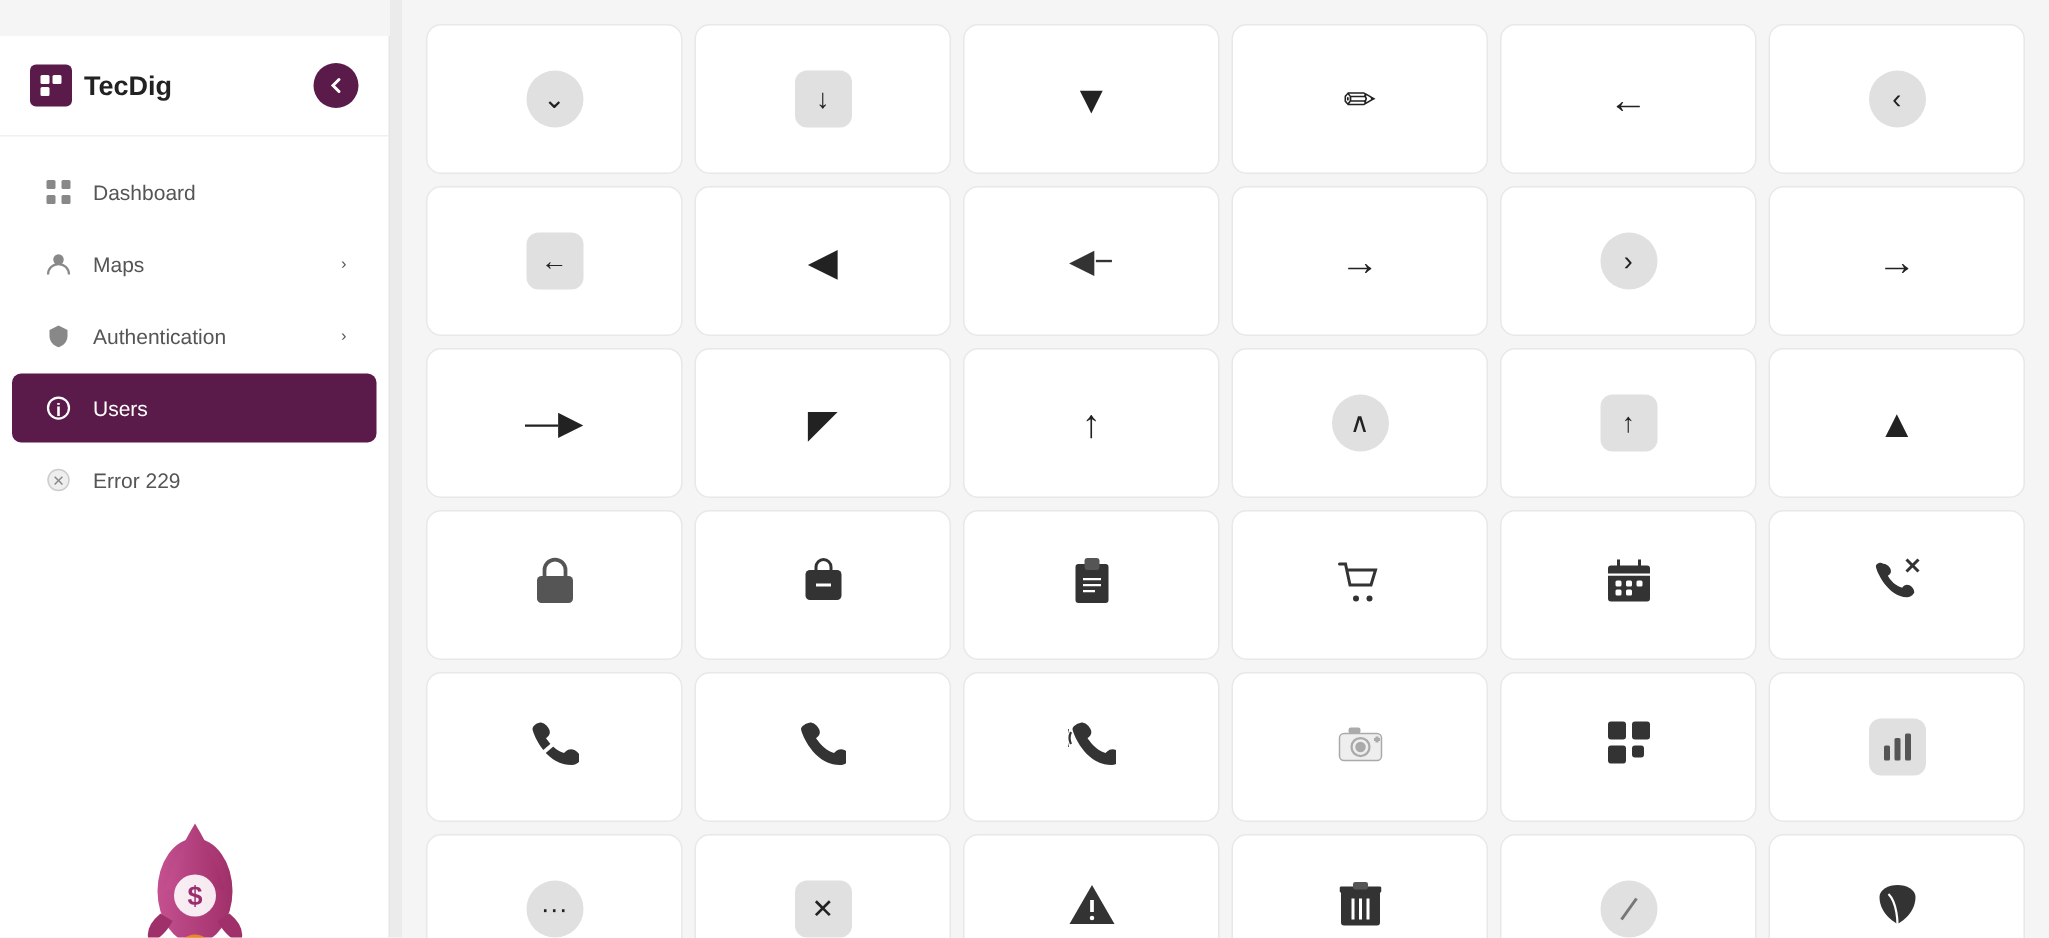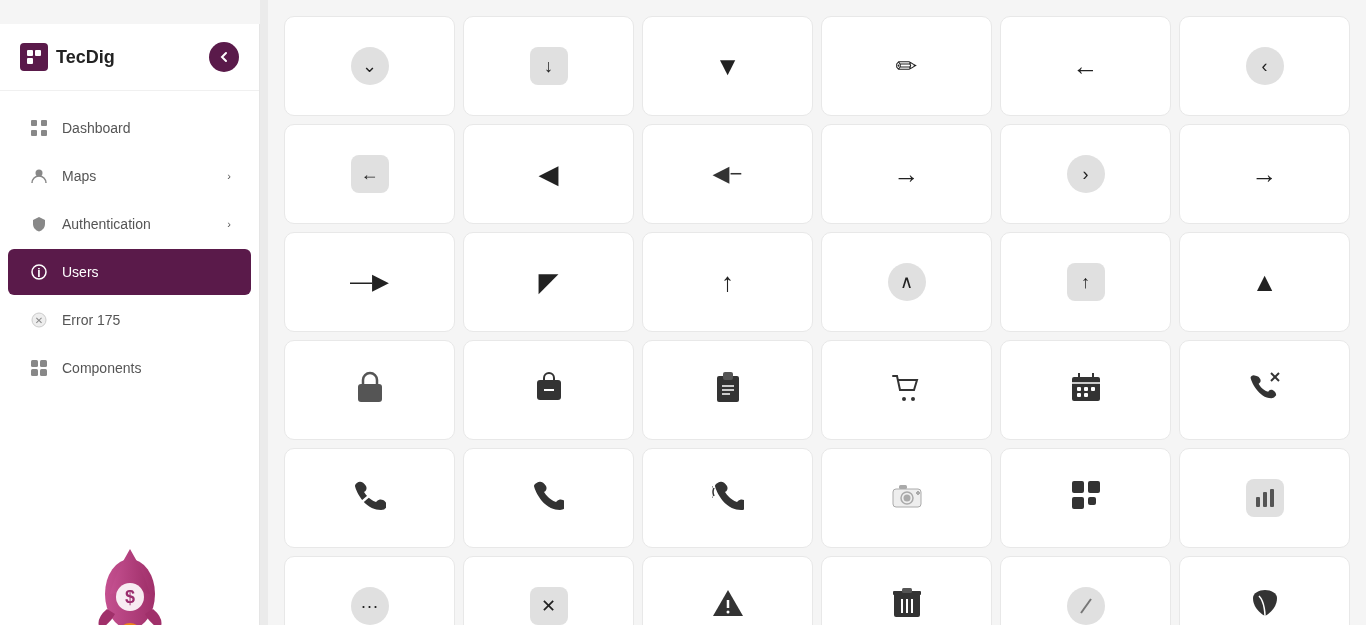--- a/index.html
+++ b/index.html
@@ -239,34 +239,23 @@
       <span>Users</span>
     </div>
 
     <div class="nav-item">
       <span class="nav-icon">
         <svg width="18" height="18" viewBox="0 0 18 18" fill="none">
           <circle cx="9" cy="9" r="7" fill="#eee" stroke="#ccc"></circle>
           <text x="9" y="13" text-anchor="middle" font-size="10" fill="#888">✕</text>
         </svg>
       </span>
-      <span>Error 175</span>
-    </div>
-
-    <div class="nav-item">
-      <span class="nav-icon">
-        <svg width="18" height="18" viewBox="0 0 18 18" fill="none">
-          <rect x="1" y="1" width="7" height="7" rx="1.5" fill="#888"></rect>
-          <rect x="10" y="1" width="7" height="7" rx="1.5" fill="#888"></rect>
-          <rect x="1" y="10" width="7" height="7" rx="1.5" fill="#888"></rect>
-          <rect x="10" y="10" width="7" height="7" rx="1.5" fill="#888"></rect>
-        </svg>
-      </span>
-      <span>Components</span>
-    </div>
+      <span>Error 229</span>
+    </div>
+
 
 
   </div>
 
   <div class="sidebar-bottom">
     <svg width="90" height="100" viewBox="0 0 90 100">
 
       <ellipse cx="45" cy="55" rx="25" ry="35" fill="url(#rocketGrad)"></ellipse>
 
       <path d="M45 10 Q30 35 25 55 Q45 50 65 55 Q60 35 45 10z" fill="url(#rocketGrad)"></path>

